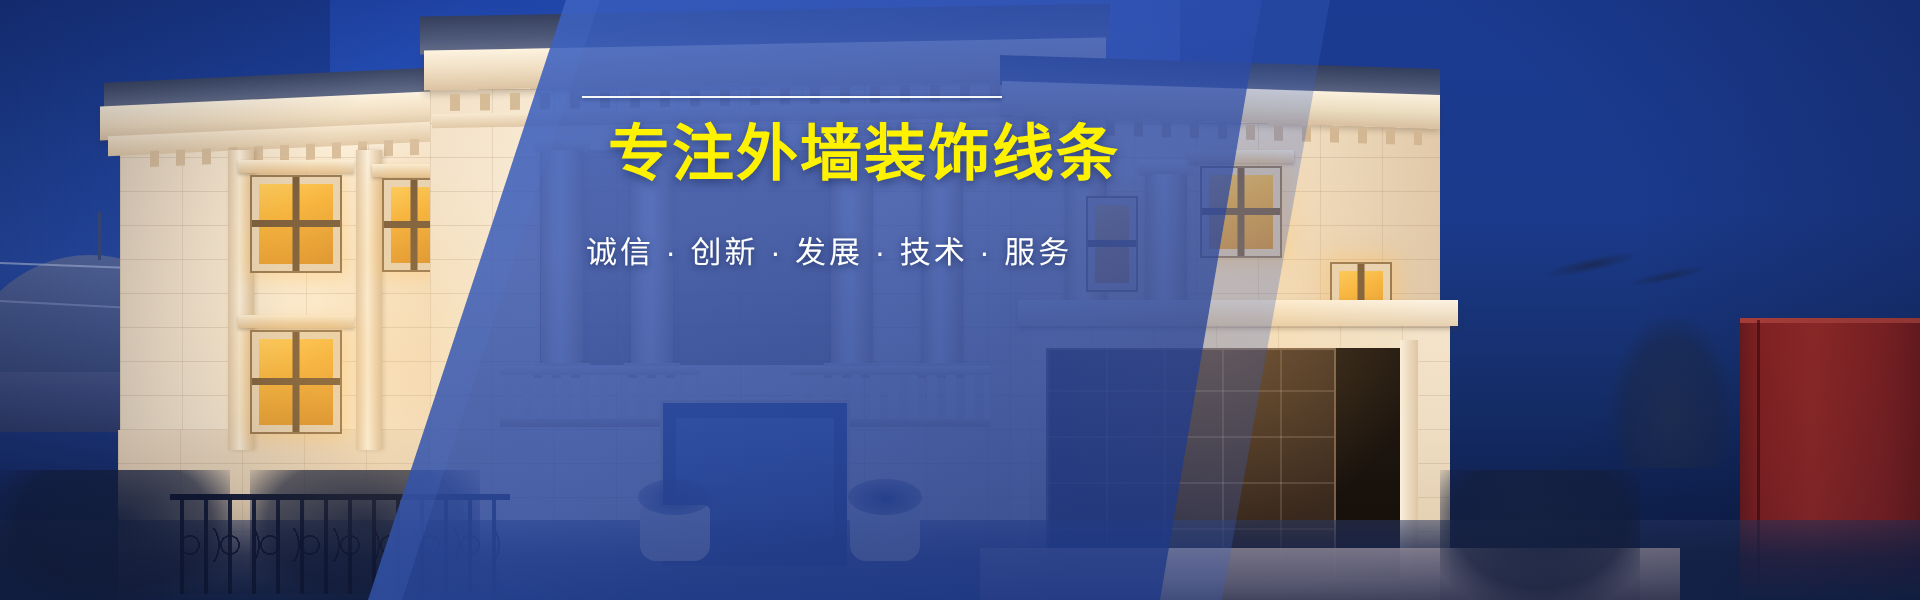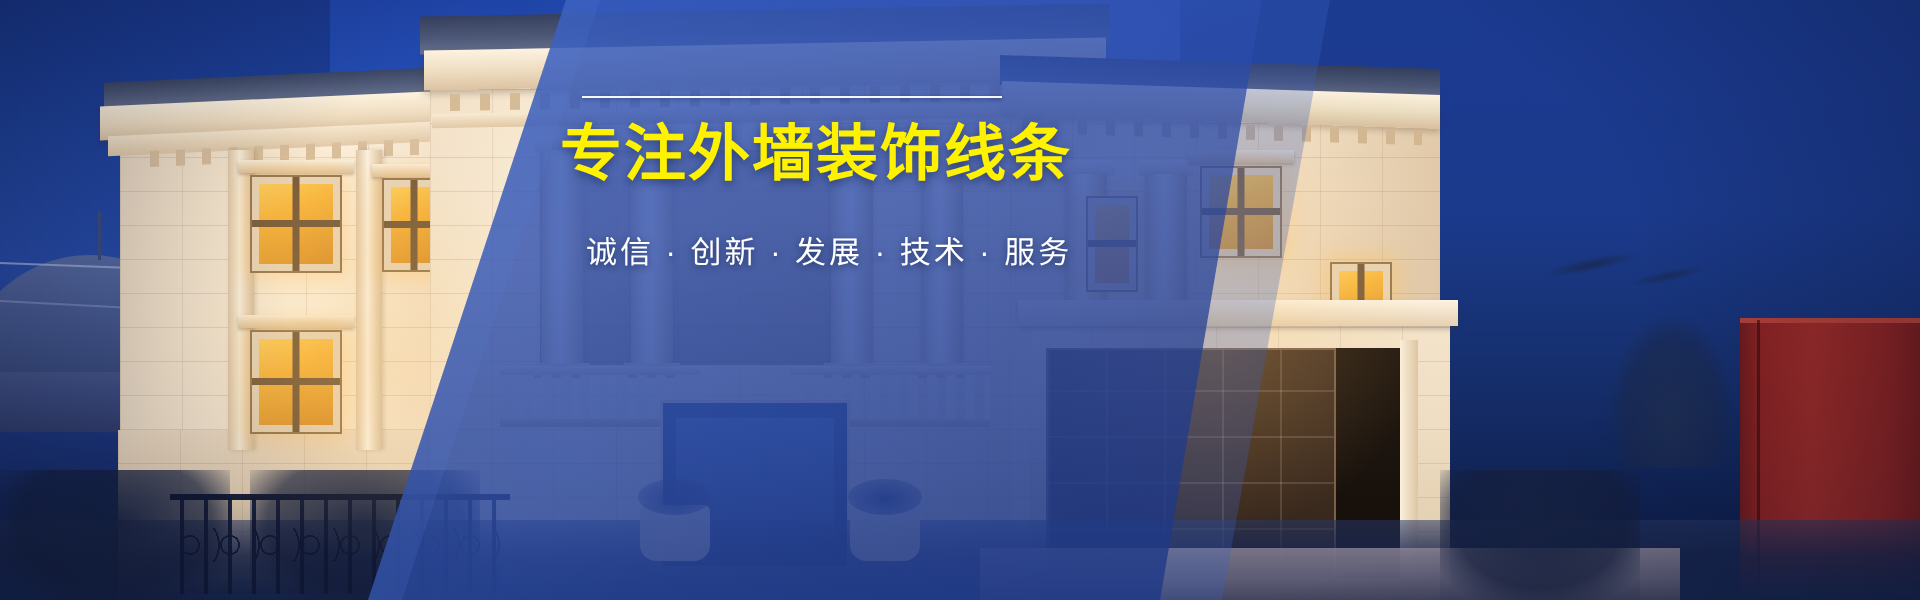--- a/index.html
+++ b/index.html
@@ -373,21 +373,21 @@
   .headline{
     font-size:62px;
     font-weight:bold;
     color:#fff200;
     letter-spacing:2px;
     line-height:1.17;
     margin:0 0 0 0;
     text-shadow:0 3px 10px rgba(15,30,75,.55);
     white-space:nowrap;
   }
-  .headline .l2{display:block;}
+  .headline .l2{display:block;margin-left:48px;}
   .tagline{
     font-size:31px;
     font-weight:400;
     color:#ffffff;
     letter-spacing:3px;
     margin:36px 0 0 26px;
     text-shadow:0 2px 7px rgba(10,25,65,.6);
     white-space:nowrap;
   }
 </style>

